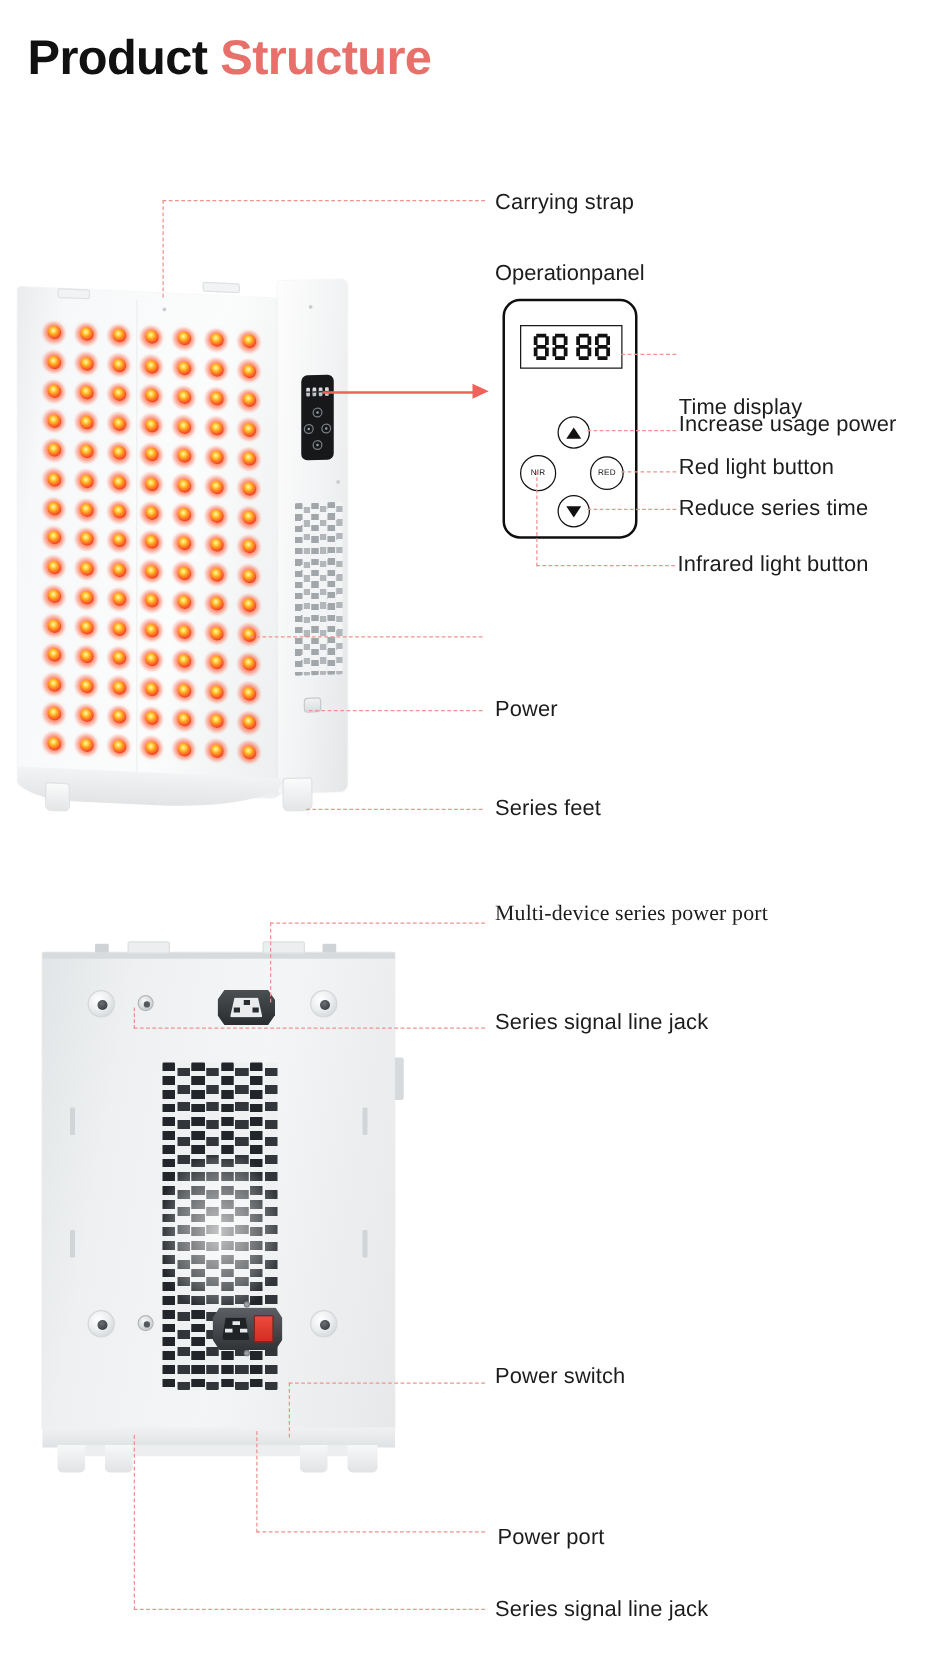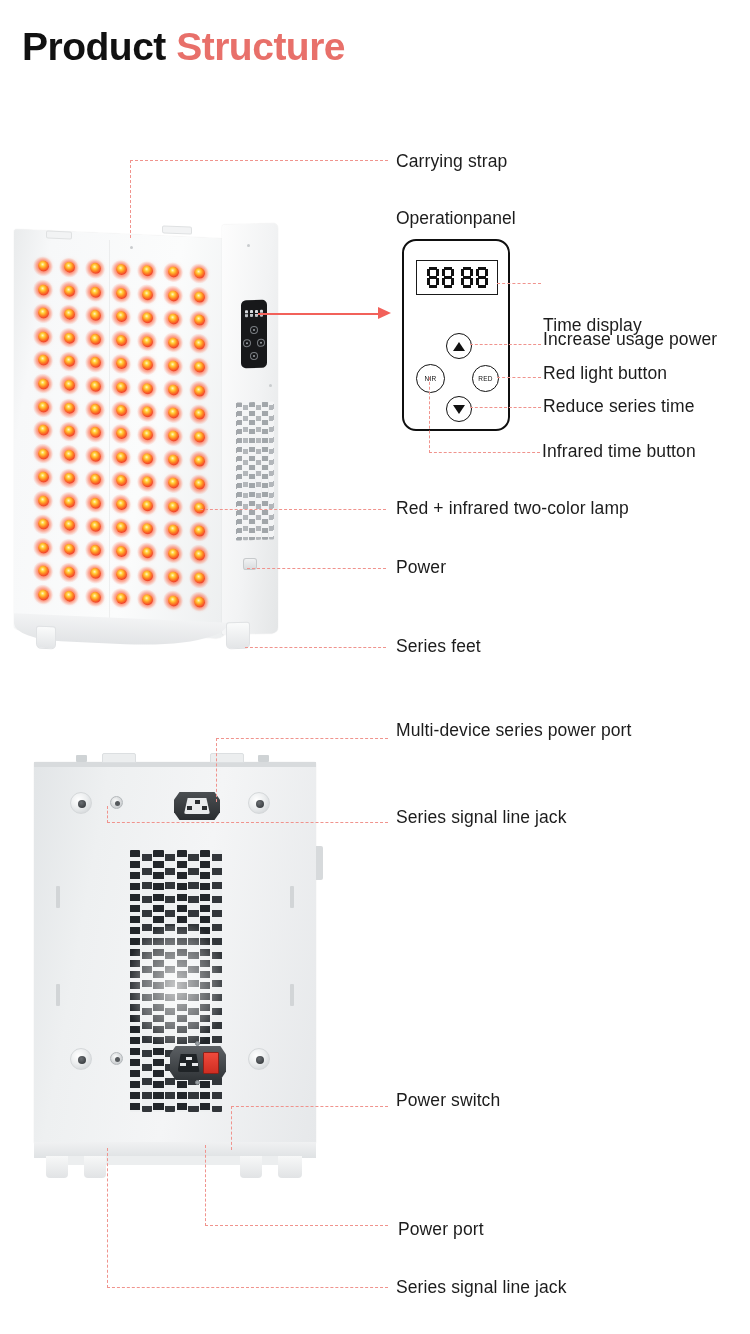--- a/index.html
+++ b/index.html
@@ -709,24 +709,23 @@
   <div class="label" style="left:543px; top:329px;">Increase usage power</div>
 
   <div class="dash-h" style="left:497px; top:377px; width:44px;"></div>
   <div class="label" style="left:543px; top:363px;">Red light button</div>
 
   <div class="dash-h" style="left:470px; top:407px; width:71px;"></div>
   <div class="label" style="left:543px; top:396px;">Reduce series time</div>
 
   <div class="dash-v" style="left:429px; top:377px; height:76px;"></div>
   <div class="dash-h" style="left:429px; top:452px; width:111px;"></div>
-  <div class="label" style="left:542px; top:441px;">Infrared time button</div>
+  <div class="label" style="left:542px; top:441px;">Infrared light button</div>
 
   <div class="dash-h" style="left:200px; top:509px; width:186px;"></div>
-  <div class="label" style="left:396px; top:498px;">Red + infrared two-color lamp</div>
 
   <div class="dash-h" style="left:247px; top:568px; width:139px;"></div>
   <div class="label" style="left:396px; top:557px;">Power</div>
 
   <div class="dash-h" style="left:245px; top:647px; width:141px;"></div>
   <div class="label" style="left:396px; top:636px;">Series feet</div>
 
   <div class="dev-back">
     <div class="db-body"></div>
     <div class="db-top-strip"></div>
@@ -783,21 +782,21 @@
     <div class="db-base"></div>
     <div class="db-foot-bar"></div>
     <div class="db-foot f1"></div>
     <div class="db-foot f2"></div>
     <div class="db-foot f3"></div>
     <div class="db-foot f4"></div>
   </div>
 
   <div class="dash-v" style="left:216px; top:738px; height:64px;"></div>
   <div class="dash-h" style="left:216px; top:738px; width:172px;"></div>
-  <div class="label" style="left:396px; top:720px;">Multi-device series power port</div>
+  <div class="label" style="left:396px; top:720px;font-family:Liberation Serif, serif;">Multi-device series power port</div>
 
   <div class="dash-v" style="left:107px; top:806px; height:17px;"></div>
   <div class="dash-h" style="left:107px; top:822px; width:281px;"></div>
   <div class="label" style="left:396px; top:807px;">Series signal line jack</div>
 
   <div class="dash-v" style="left:231px; top:1106px; height:44px;"></div>
   <div class="dash-h" style="left:231px; top:1106px; width:157px;"></div>
   <div class="label" style="left:396px; top:1090px;">Power switch</div>
 
   <div class="dash-v" style="left:205px; top:1145px; height:81px;"></div>

